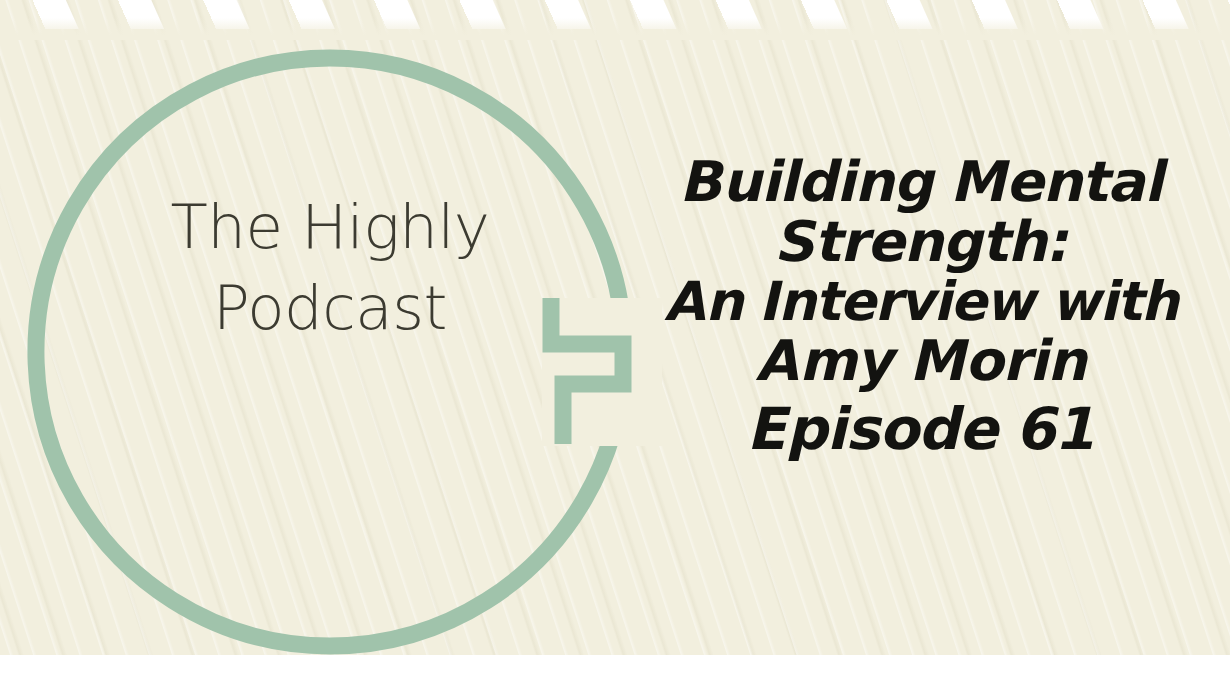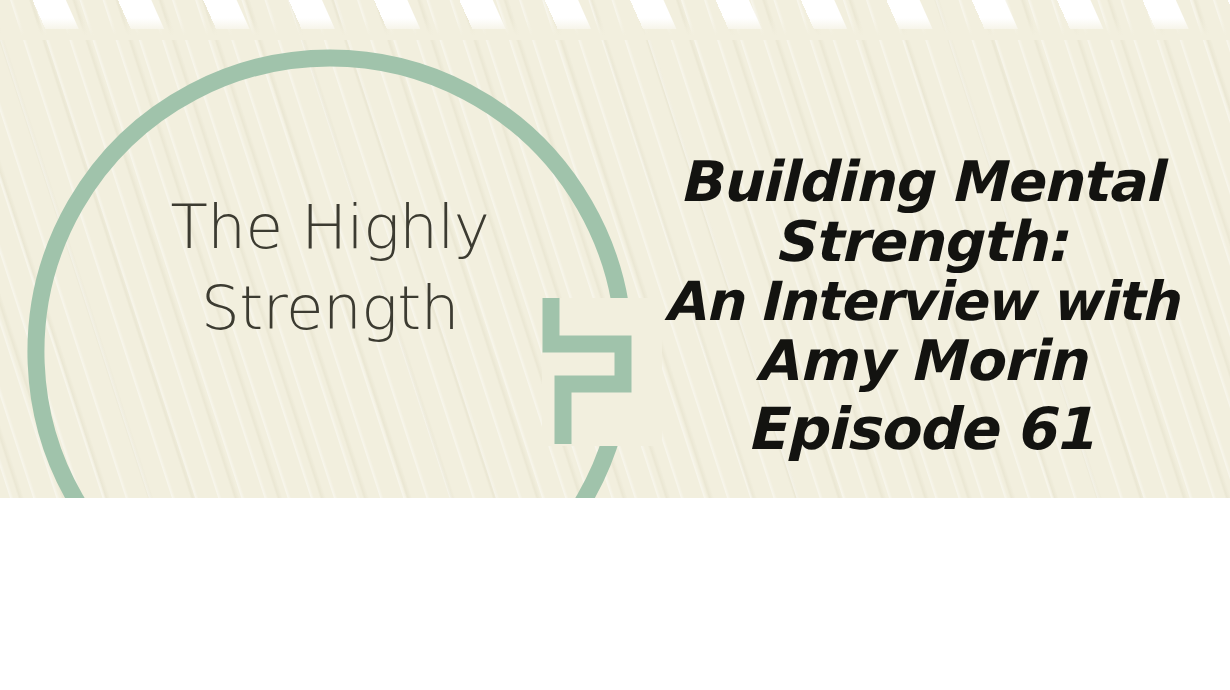--- a/index.html
+++ b/index.html
@@ -9,21 +9,21 @@
   body {
     width: 1230px;
     height: 690px;
     overflow: hidden;
     font-family: "Liberation Sans", sans-serif;
   }
 
   #poster {
     position: relative;
     width: 1230px;
-    height: 498px;
+    height: 655px;
     background-color: #f2efde;
     overflow: hidden;
   }
 
   
   #paper-texture {
     position: absolute;
     inset: 0;
     background-image:
       repeating-linear-gradient(
@@ -152,21 +152,21 @@
                L 529 296
                L 601 296
                L 601 336
                L 541 336
                L 541 396" fill="none" stroke="#a0c3ab" stroke-width="17" stroke-linejoin="miter" stroke-linecap="butt"></path>
     </svg>
   </div>
 
   <div id="bubble-text">
     <span class="bubble-line">The Highly</span>
-    <span class="bubble-line">Strength</span>
+    <span class="bubble-line">Podcast</span>
   </div>
 
   <div id="title-block">
     <span class="title-line l1">Building Mental</span>
     <span class="title-line l2">Strength:</span>
     <span class="title-line l3">An Interview with</span>
     <span class="title-line l4">Amy Morin</span>
     <span class="title-line l5">Episode 61</span>
   </div>
 

